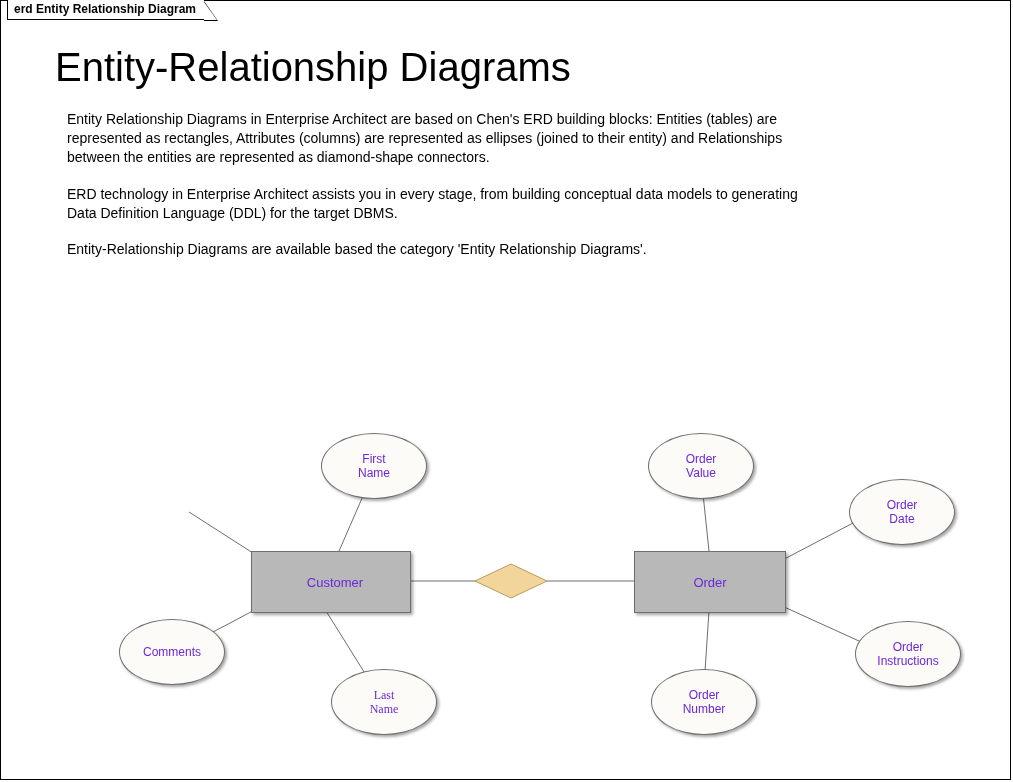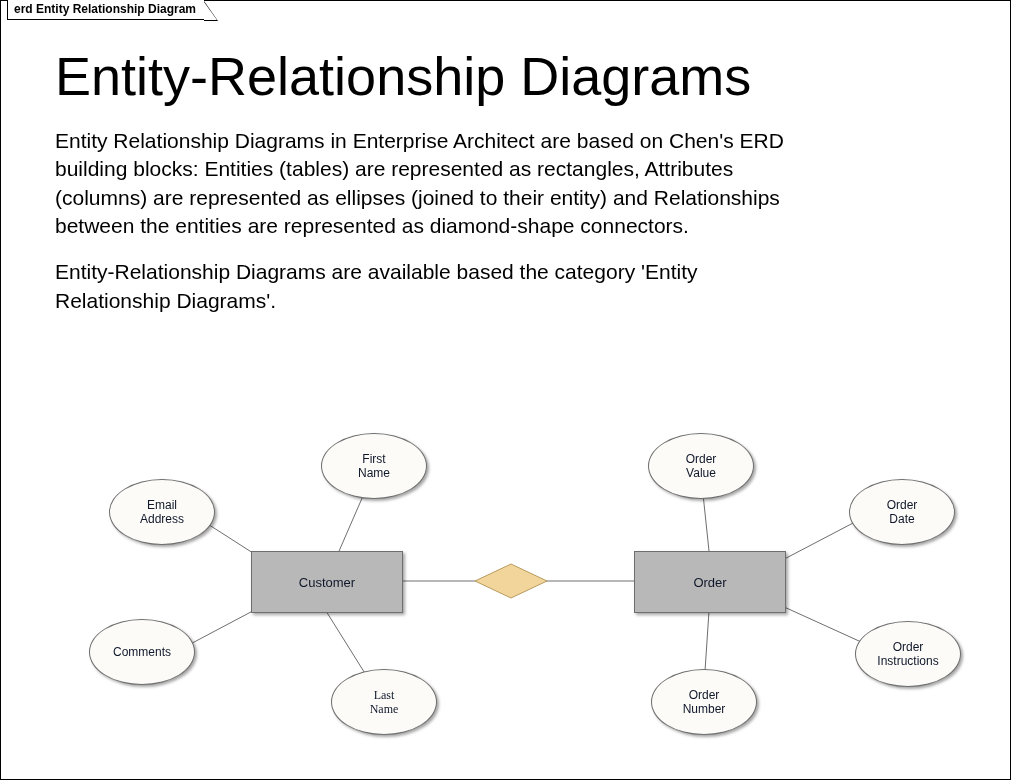--- a/index.html
+++ b/index.html
@@ -57,48 +57,48 @@
     border-top: 18px solid transparent;
     border-left: 13px solid #fff;
   }
   .content {
     position: absolute;
     left: 54px;
     top: 44px;
     width: 880px;
   }
   h1 {
-    font-size: 54px;
+    font-size: 40px;
     font-weight: normal;
     margin: 0 0 20px 0;
     letter-spacing: 0px;
   }
   p {
-    font-size: 21px;
+    font-size: 14px;
     line-height: 1.35;
-    margin: 0 0 18px 0;
+    margin: 0 0 18px 12px;
     max-width: 760px;
   }
   
   .diagram {
     position: absolute;
     left: 0;
     top: 0;
     width: 1011px;
     height: 780px;
     pointer-events: none;
   }
   .node {
     position: absolute;
     display: flex;
     align-items: center;
     justify-content: center;
     text-align: center;
     font-size: 13px;
-    color: #0f172a;
+    color: #6d28d9;
     pointer-events: auto;
   }
   .entity {
     width: 150px;
     height: 60px;
     background: #b8b8b8;
     border: 1px solid #6e6e6e;
     box-shadow: 2px 2px 3px rgba(0,0,0,0.35);
   }
   .attr {
@@ -138,20 +138,21 @@
 <div class="frame">
 
   <div class="tab">
     <div class="tab-body">erd Entity Relationship Diagram</div>
     <div class="tab-corner"></div>
   </div>
 
   <div class="content">
     <h1>Entity-Relationship Diagrams</h1>
     <p>Entity Relationship Diagrams in Enterprise Architect are based on Chen's ERD building blocks: Entities (tables) are represented as rectangles, Attributes (columns) are represented as ellipses (joined to their entity) and Relationships between the entities are represented as diamond-shape connectors.</p>
+    <p>ERD technology in Enterprise Architect assists you in every stage, from building conceptual data models to generating Data Definition Language (DDL) for the target DBMS.</p>
     <p>Entity-Relationship Diagrams are available based the category 'Entity Relationship Diagrams'.</p>
   </div>
 
   <div class="diagram">
 
     <svg class="lines">
 
       <line x1="325" y1="580" x2="372" y2="472"></line>
       <line x1="280" y1="570" x2="188" y2="511"></line>
       <line x1="280" y1="595" x2="180" y2="648"></line>
@@ -166,35 +167,32 @@
       <line x1="770" y1="600" x2="880" y2="650"></line>
       <line x1="708" y1="610" x2="702" y2="700"></line>
     </svg>
 
     <div class="diamond-wrap" style="left:473px; top:562px;">
       <svg class="diamond-svg" width="74" height="36">
         <polygon points="37,1 73,18 37,35 1,18"></polygon>
       </svg>
     </div>
 
-    <div class="node entity" style="left:250px; top:550px;">
+    <div class="node entity" style="left:250px; top:550px;padding-left:8px;">
       <span>Customer</span>
     </div>
 
     <div class="node entity" style="left:633px; top:550px;">
       <span>Order</span>
     </div>
 
     <div class="node attr" style="left:320px; top:432px;">
       <span>First<br>Name</span>
     </div>
-    <div class="node attr" style="left:108px; top:478px;">
-      <span>Email<br>Address</span>
-    </div>
-    <div class="node attr" style="left:88px; top:618px;">
+    <div class="node attr" style="left:118px; top:618px;">
       <span>Comments</span>
     </div>
     <div class="node attr" style="left:330px; top:668px;font-family:Liberation Serif, serif;">
       <span>Last<br>Name</span>
     </div>
 
     <div class="node attr" style="left:647px; top:432px;">
       <span>Order<br>Value</span>
     </div>
     <div class="node attr" style="left:848px; top:478px;">

